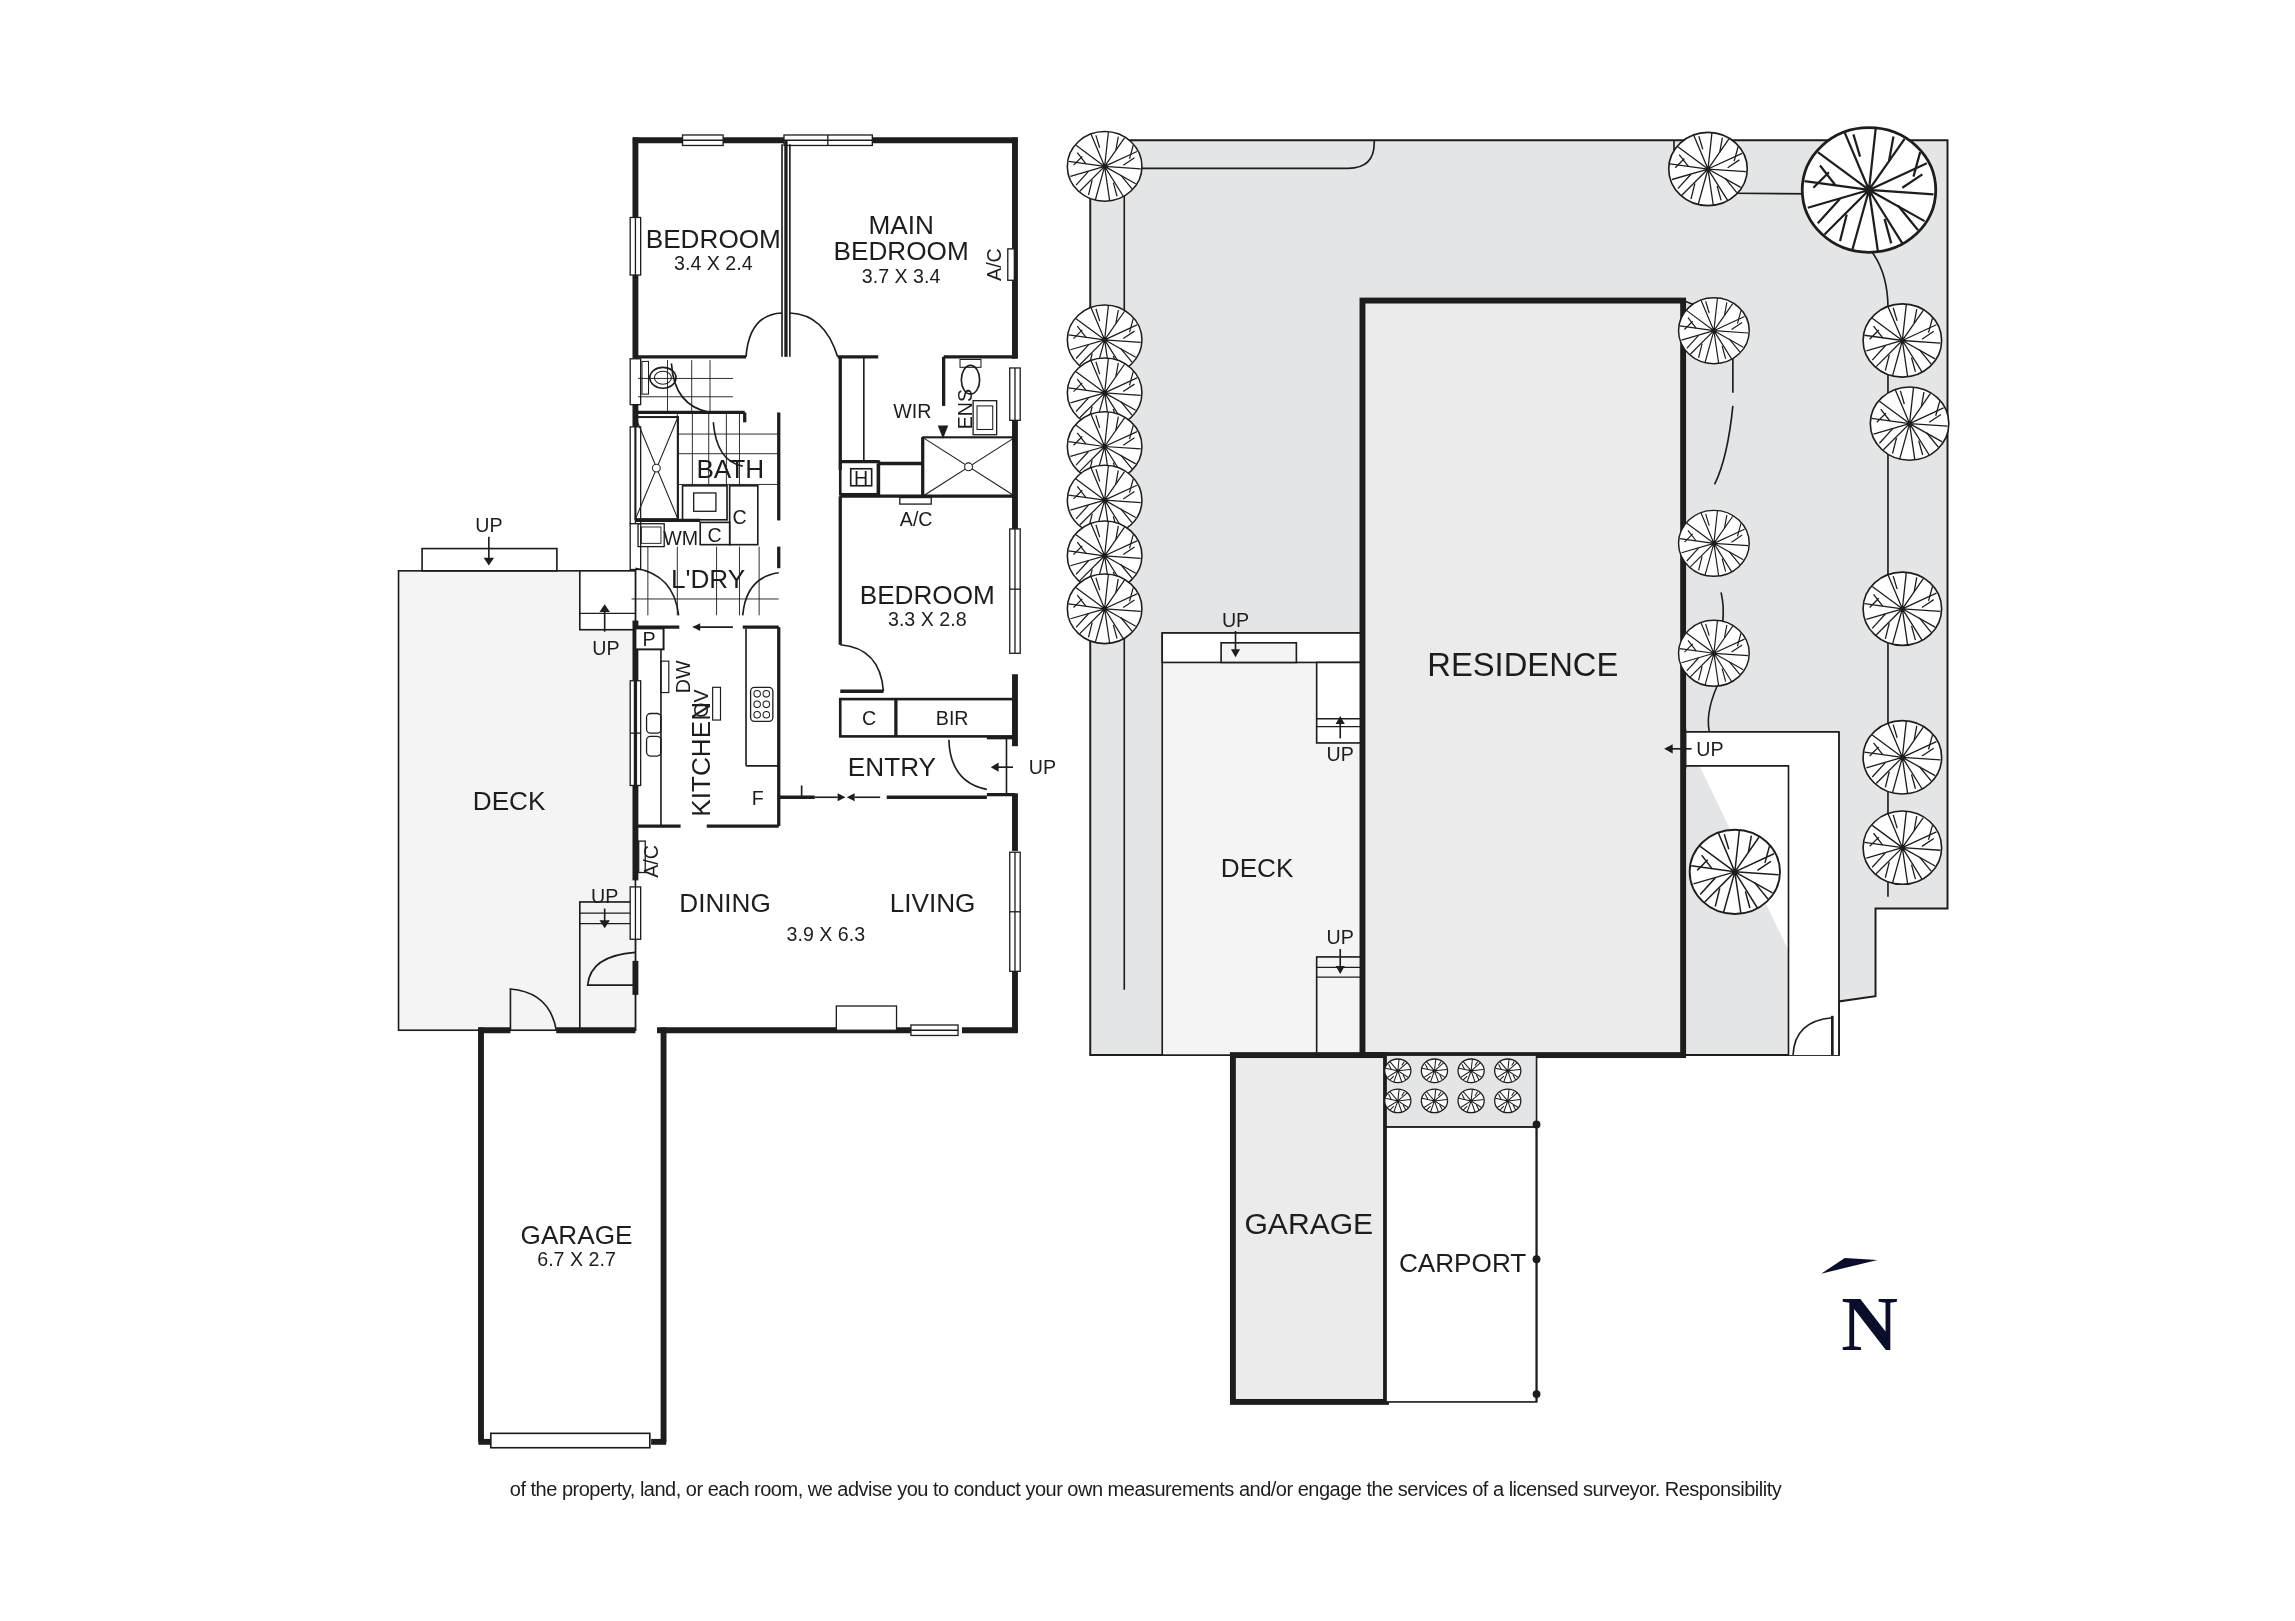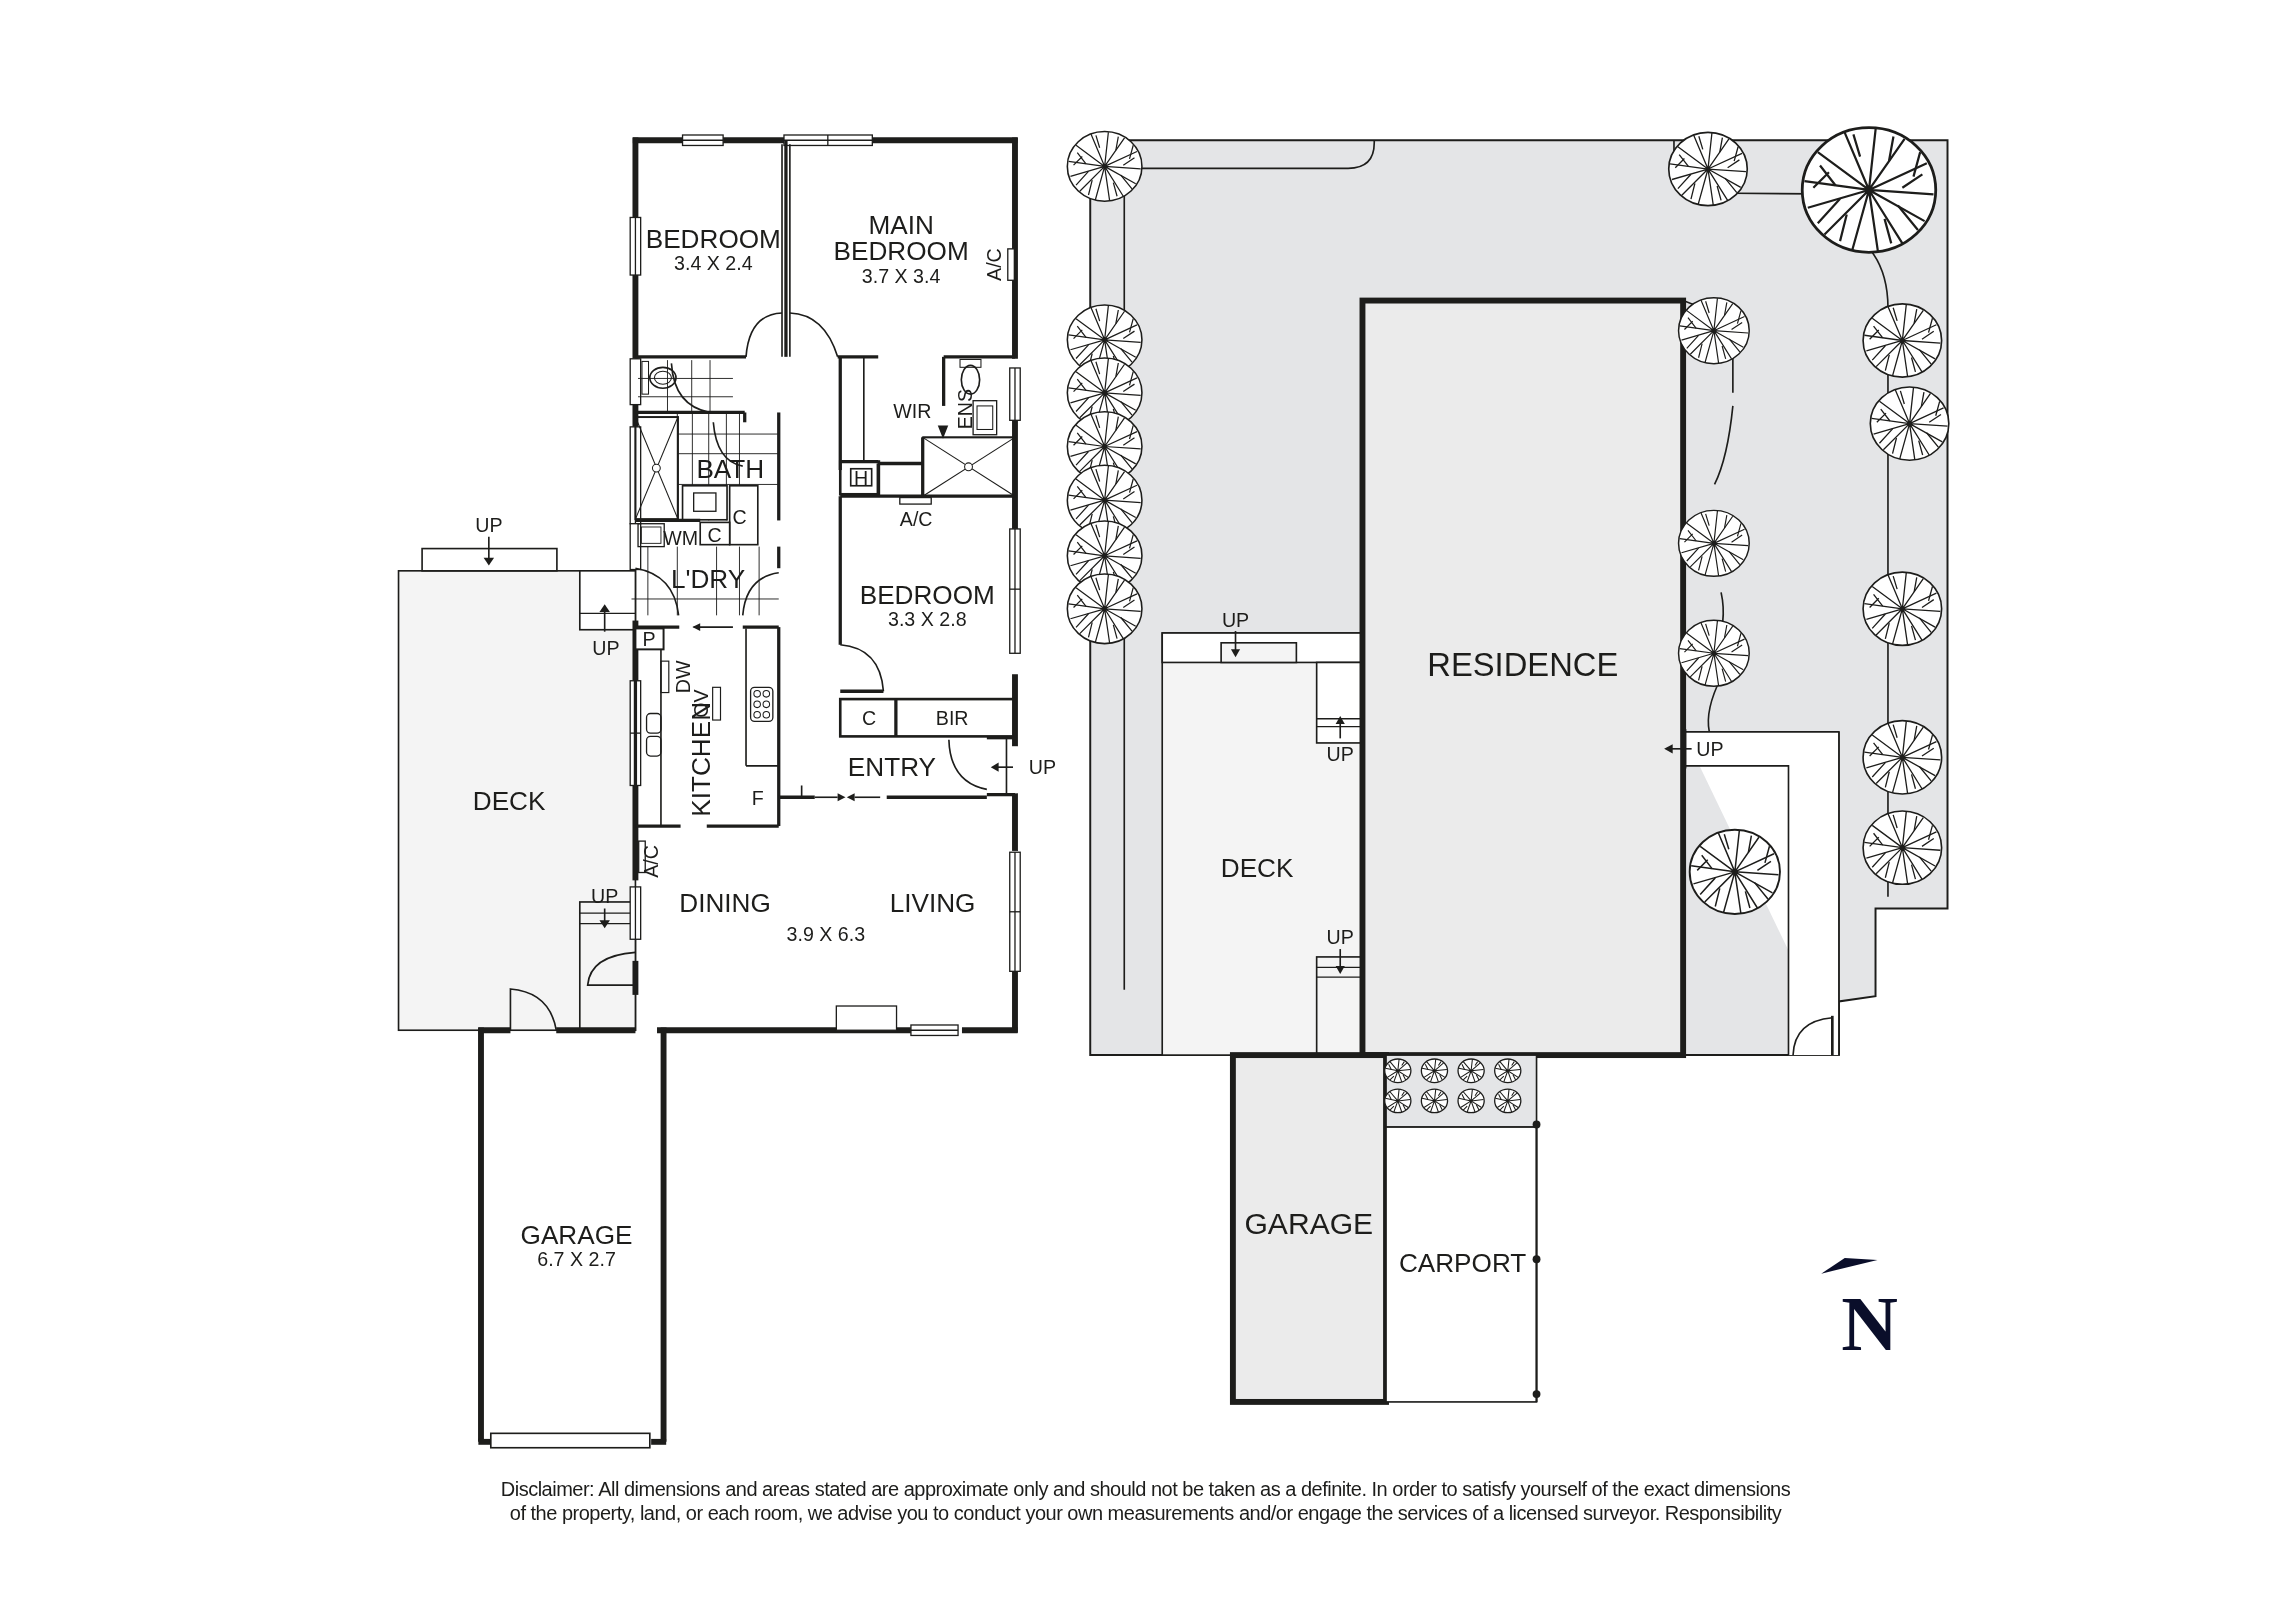--- a/index.html
+++ b/index.html
@@ -487,16 +487,15 @@
     </g>
   </g>
 
   <g>
     <path d="M2783 1946 L2819 1922 L2869 1925 Z" fill="#0a0e2a"></path>
     <text class="north-n" x="2857" y="2062" text-anchor="middle">N</text>
   </g>
 </svg>
 
 <div class="disclaimer">
-  <span>Disclaimer: All dimensions and areas stated are approximate only and should not be taken as a definite. In order to satisfy yourself of the exact dimensions</span>
   <span>of the property, land, or each room, we advise you to conduct your own measurements and/or engage the services of a licensed surveyor. Responsibility</span>
 </div>
 
 
 </body></html>

